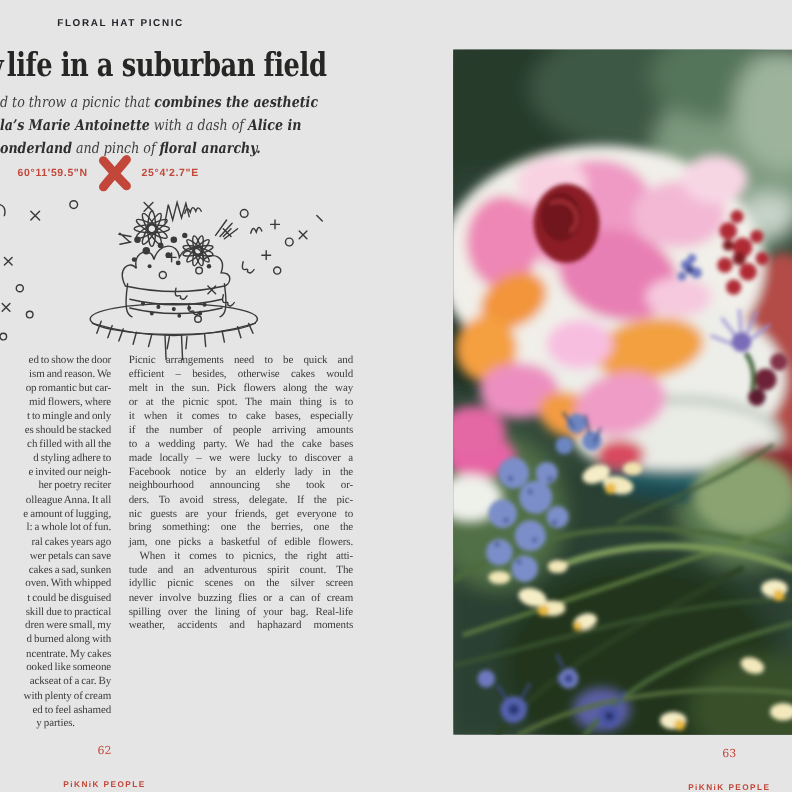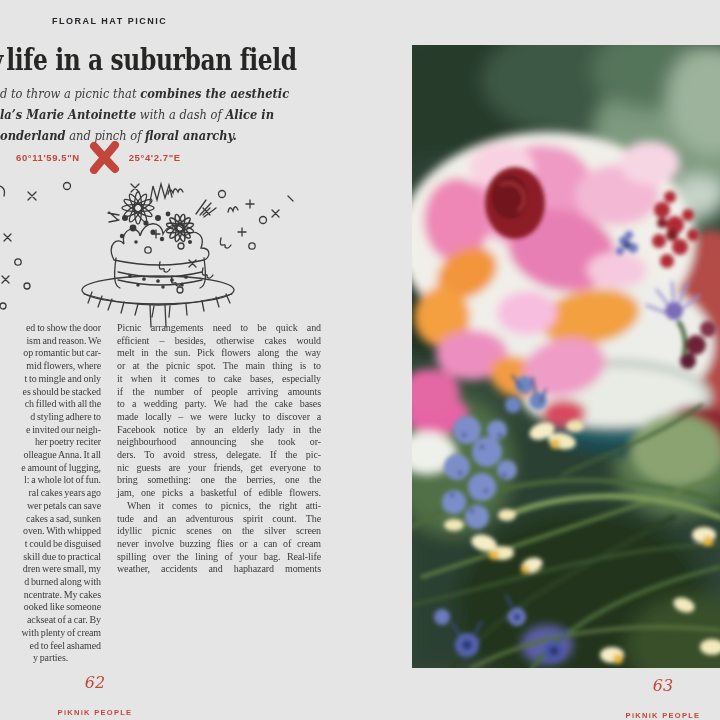--- a/index.html
+++ b/index.html
@@ -18,27 +18,27 @@
   .coords{position:absolute;left:16px;top:139px;height:36px;display:flex;align-items:center;gap:9px;
           font-family:"Liberation Sans",sans-serif;font-weight:bold;font-size:9.5px;
           letter-spacing:.6px;color:#c2473a;}
   .coords svg{flex:0 0 auto;}
   .sketch{position:absolute;left:0;top:168px;}
   .col{position:absolute;top:322px;font-family:Liberation Serif, serif;font-size:10px;
        line-height:12.7px;color:#3b3b3b;letter-spacing:-.1px;word-spacing:-.5px;}
   .col1{left:0;width:101px;}
   .col2{left:117px;width:204px;}
   .col1 .line{text-align:right;}
-  .col1 .line.short{text-align:center;}
+  .col1 .line.short{text-align:left;margin-left:33px;}
   .col2 .line{text-align:justify;text-align-last:justify;}
   .col2 .line.short{text-align-last:left;}
   .footer{position:absolute;text-align:center;color:#c2473a;}
   .f-left{left:0;width:190px;top:676px;}
   .f-right{left:568px;width:190px;top:679px;}
-  .pagenum{font-style:italic;font-size:16px;line-height:14px;}
+  .pagenum{font-size:10px;line-height:14px;}
   .brand{font-family:"Liberation Sans",sans-serif;font-weight:bold;font-size:7.5px;
          letter-spacing:1.3px;margin-top:18px;}
   
   .photo{position:absolute;left:412px;top:45px;width:308px;height:623px;}
 </style>
 </head>
 <body>
 
 <div id="canvas">
 

